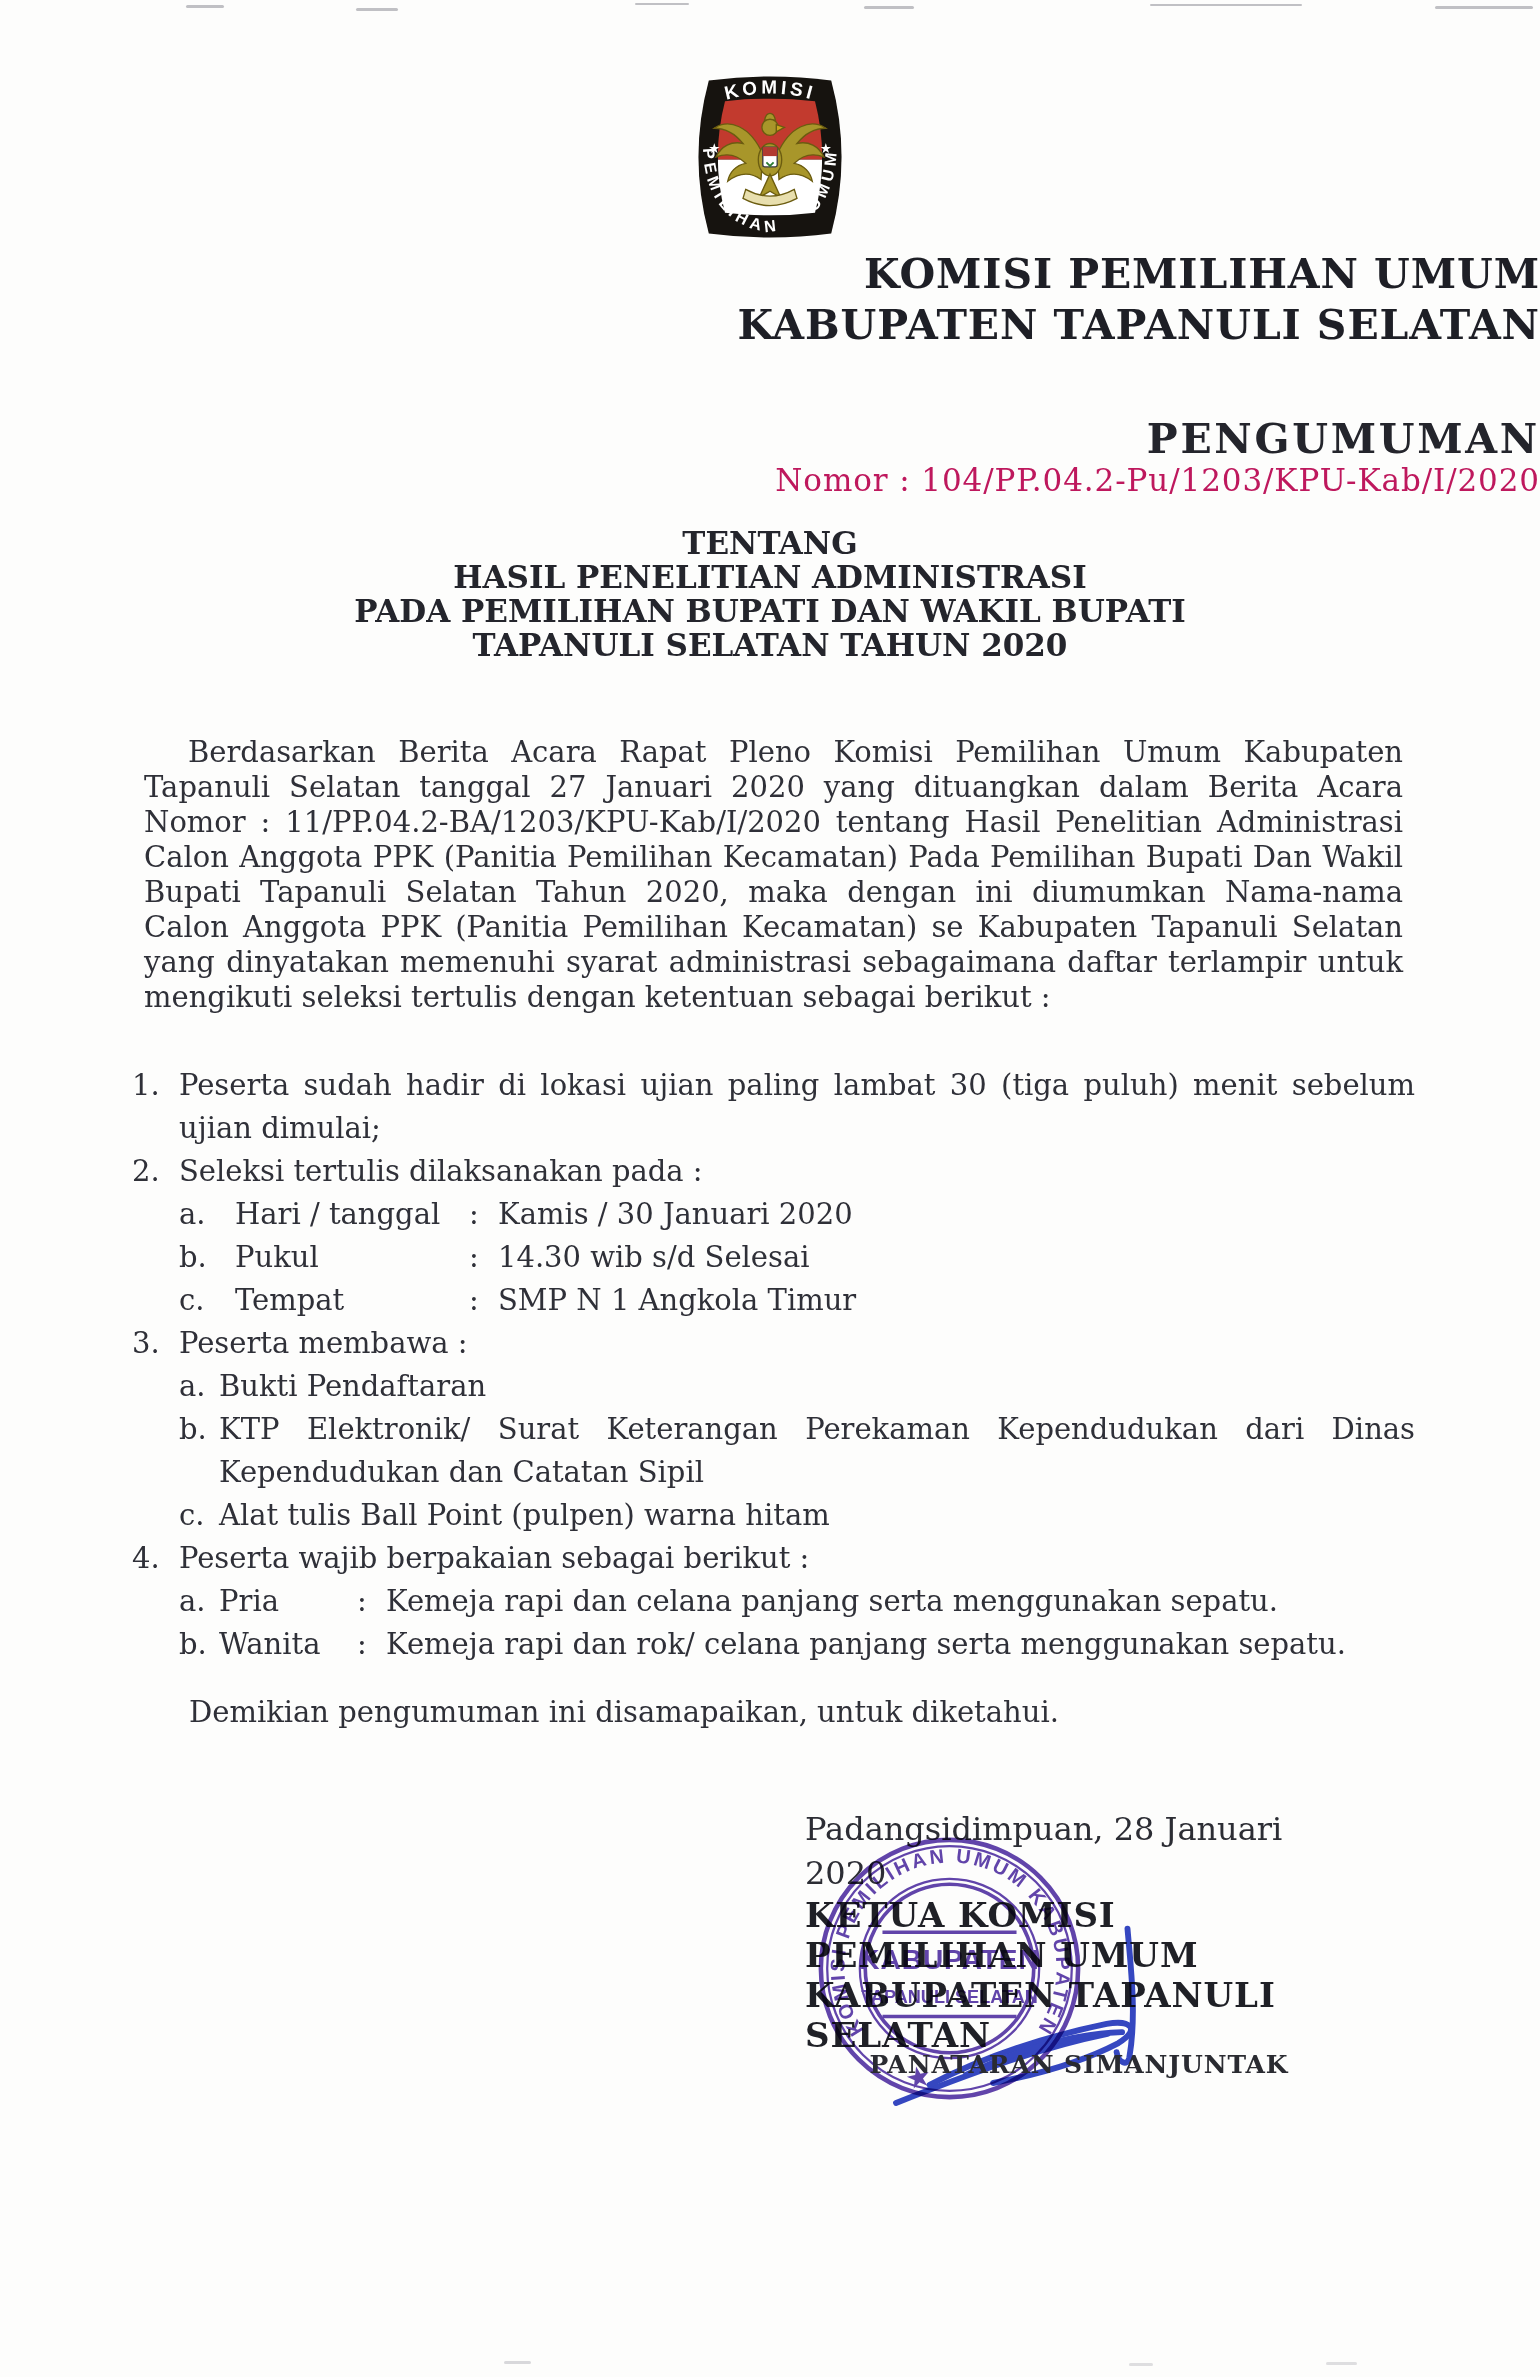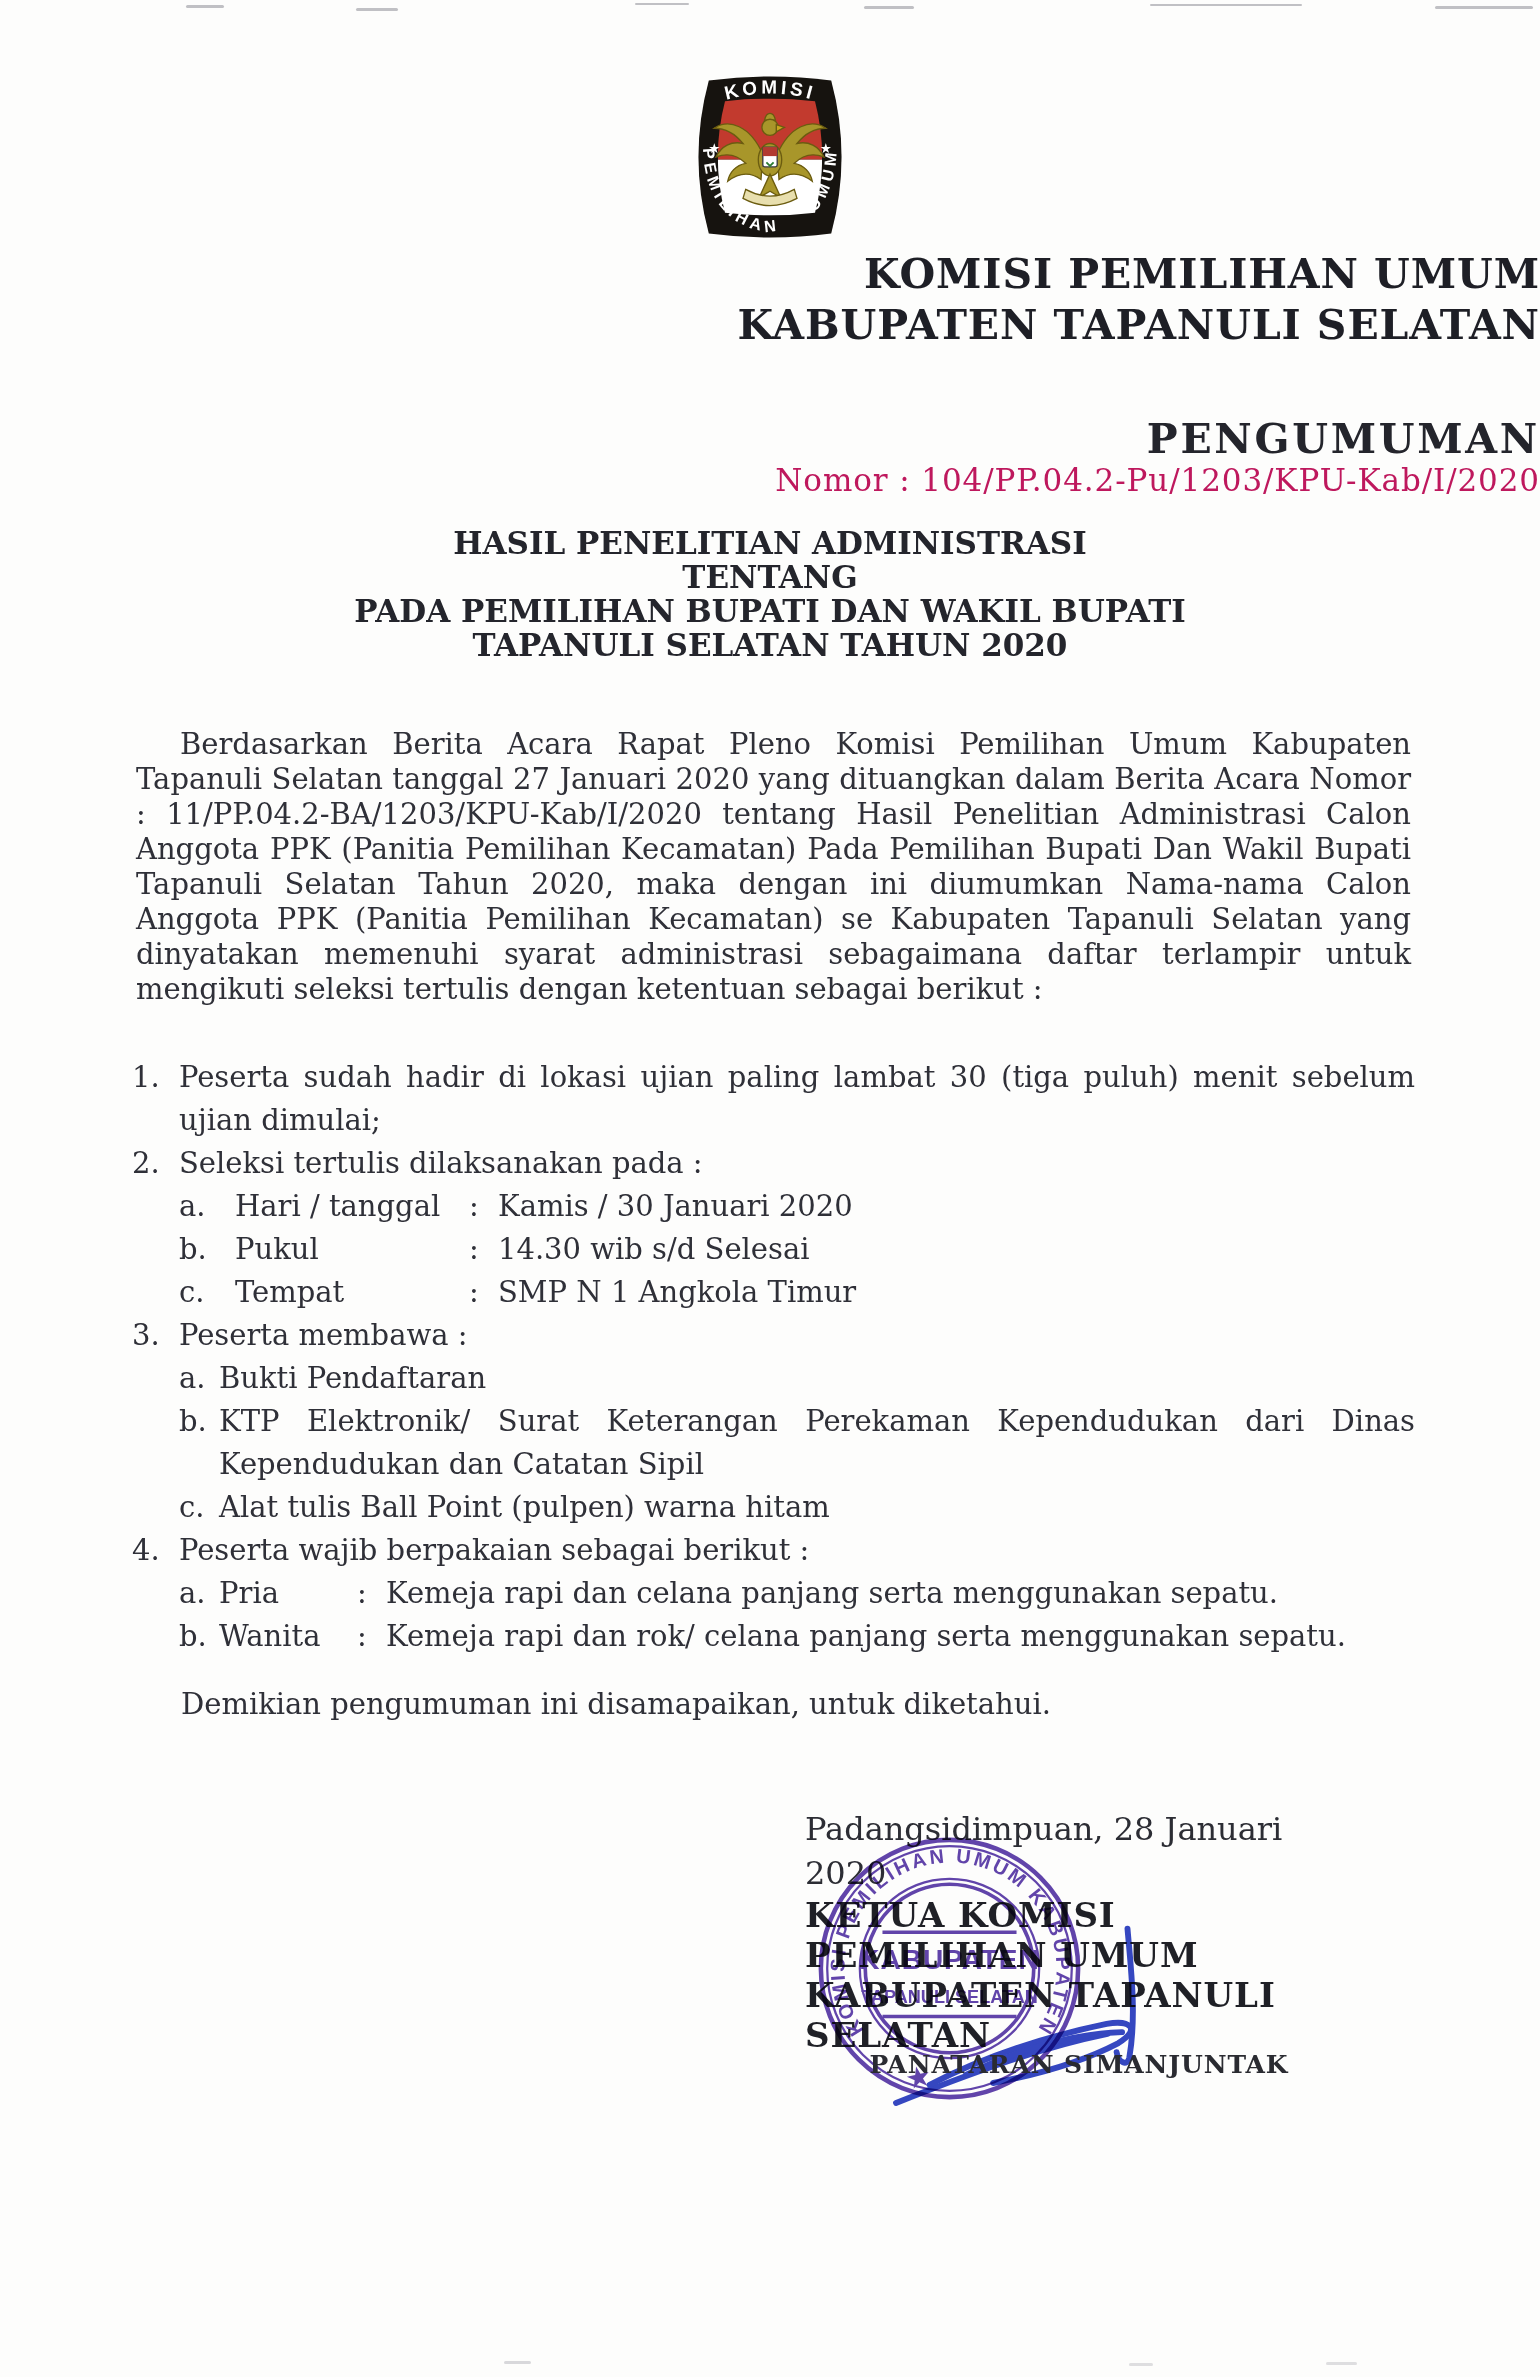--- a/index.html
+++ b/index.html
@@ -9,21 +9,21 @@
   
   .org1{top:250px;font-size:41px;font-weight:bold;color:#1e1f26;letter-spacing:0.9px;}
   .org2{top:301px;font-size:41px;font-weight:bold;color:#1e1f26;letter-spacing:0.9px;}
   .doc-title{top:415px;font-size:41px;font-weight:bold;color:#24252c;letter-spacing:2.7px;}
   .nomor{top:462px;font-size:31px;font-weight:normal;color:#be185d;letter-spacing:0.9px;}
   .tentang-block{position:absolute;left:0;top:526px;width:100%;text-align:center;
         font-size:31px;font-weight:bold;color:#24252c;line-height:34px;}
   
   .body-block{position:absolute;left:132px;top:723px;width:1283px;
         font-size:29px;line-height:35px;text-align:justify;}
-  .para{margin:4px;text-indent:44px;}
+  .para{margin:12px;text-indent:44px;}
   .list{margin-top:49px;line-height:43px;}
   .li{display:flex;align-items:flex-start;}
   .num{flex:none;width:47px;}
   .litext{flex:1;text-align:justify;}
   .sub{display:flex;align-items:flex-start;margin-left:47px;}
   .slet{flex:none;width:40px;}
   .slabel2{flex:none;width:234px;margin-left:16px;}
   .slabel4{flex:none;width:138px;}
   .scolon{flex:none;width:29px;}
   .sval{flex:1;text-align:justify;}
@@ -93,22 +93,22 @@
       <textPath href="#kpu-botarc" startOffset="50%" text-anchor="middle">PEMILIHAN UMUM</textPath>
     </text>
   </svg>
 
   <div class="centerline org1">KOMISI PEMILIHAN UMUM</div>
   <div class="centerline org2">KABUPATEN TAPANULI SELATAN</div>
 
   <div class="centerline doc-title">PENGUMUMAN</div>
   <div class="centerline nomor">Nomor : 104/PP.04.2-Pu/1203/KPU-Kab/I/2020</div>
   <div class="tentang-block">
+    <div>TENTANG</div>
     <div>HASIL PENELITIAN ADMINISTRASI</div>
-    <div>TENTANG</div>
     <div>PADA PEMILIHAN BUPATI DAN WAKIL BUPATI</div>
     <div>TAPANULI SELATAN TAHUN 2020</div>
   </div>
 
   <div class="body-block">
     <p class="para">Berdasarkan Berita Acara Rapat Pleno Komisi Pemilihan Umum Kabupaten Tapanuli Selatan tanggal 27 Januari 2020 yang dituangkan dalam Berita Acara Nomor : 11/PP.04.2-BA/1203/KPU-Kab/I/2020 tentang Hasil Penelitian Administrasi Calon Anggota PPK (Panitia Pemilihan Kecamatan) Pada Pemilihan Bupati Dan Wakil Bupati Tapanuli Selatan Tahun 2020, maka dengan ini diumumkan Nama-nama Calon Anggota PPK (Panitia Pemilihan Kecamatan) se Kabupaten Tapanuli Selatan yang dinyatakan memenuhi syarat administrasi sebagaimana daftar terlampir untuk mengikuti seleksi tertulis dengan ketentuan sebagai berikut :</p>
 
     <div class="list">
 
       <div class="li">

